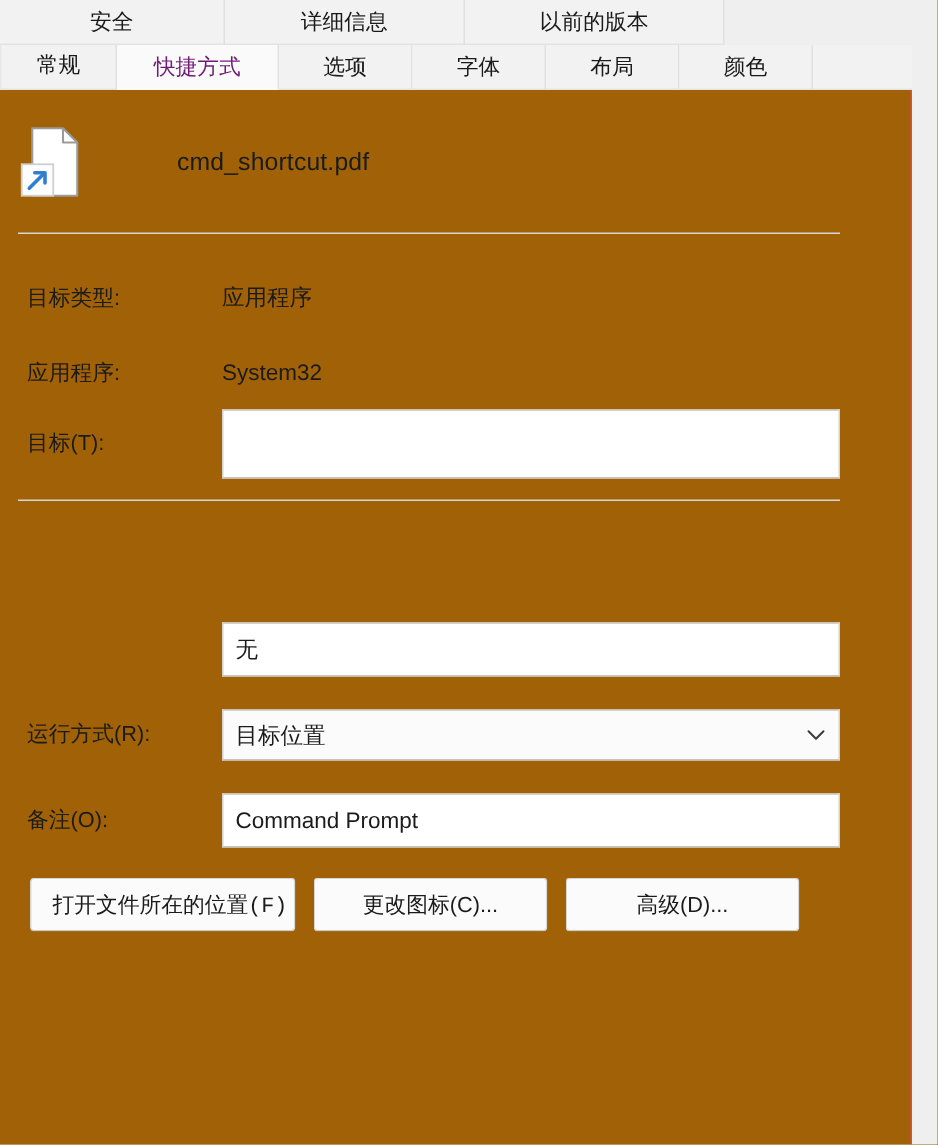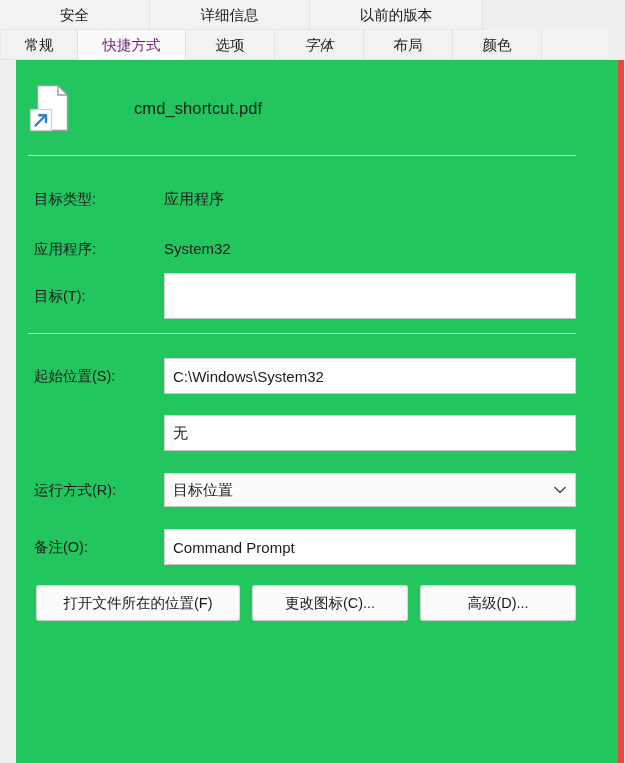--- a/index.html
+++ b/index.html
@@ -56,36 +56,36 @@
     border-right: none;
   }
 
   
   .r1-t0 { width: 125px; }
   .r1-t1 { width: 150px; }
   .r1-t2 { width: 160px; }
   .r1-t3 { width: 173px; }
 
   
-  .r2-t0 { width: 78px; }
+  .r2-t0 { width: 78px; font-family: Liberation Mono, monospace; }
   .r2-t1 { width: 108px; }
   .r2-t2 { width: 89px; }
-  .r2-t3 { width: 89px; font-style: italic; }
+  .r2-t3 { width: 89px; }
   .r2-t4 { width: 89px; }
   .r2-t5 { width: 89px; }
 
   
   .content {
     position: absolute;
-    left: 16px;
+    left: 0;
     top: 60px;
     width: 608px;
     height: 703px;
-    background: #22c55e;
-    border-right: 6px solid #ef4444;
+    background: #a16207;
+    border-right: 1px solid #ef4444;
     box-sizing: border-box;
   }
 
   
   .fileheader {
     position: absolute;
     left: 0; top: 22px;
     width: 560px;
     height: 58px;
   }
@@ -228,21 +228,21 @@
     border-bottom-color: #c9c9c9;
     border-radius: 3px;
     font-family: inherit;
     font-size: 14.5px;
     color: #1b1b1b;
     padding: 0 14px;
     box-sizing: border-box;
     white-space: nowrap;
     cursor: default;
   }
-  .btn-open   { width: 204px; }
+  .btn-open   { width: 177px; font-family: Liberation Mono, monospace; }
   .btn-icon   { width: 156px; }
   .btn-adv    { width: 156px; }
 </style>
 </head>
 <body>
 
 <div class="tabstrip">
 
   <div class="tabrow">
     <div class="tab r1-t1">
@@ -309,24 +309,20 @@
     <span class="val">System32</span>
   </div>
 
   <div class="row row-target">
     <span class="lbl">目标(T):</span>
     <input class="field" type="text" value="" style="">
   </div>
 
   <div class="sep sep-2"></div>
 
-  <div class="row row-start">
-    <span class="lbl">起始位置(S):</span>
-    <input class="field" type="text" value="C:\Windows\System32" style="">
-  </div>
 
   <div class="row row-hotkey">
     <input class="field" type="text" value="无" style="">
   </div>
 
   <div class="row row-run">
     <span class="lbl">运行方式(R):</span>
     <div class="combo">
       <span class="combo-text">目标位置</span>
       <span class="combo-arrow">

